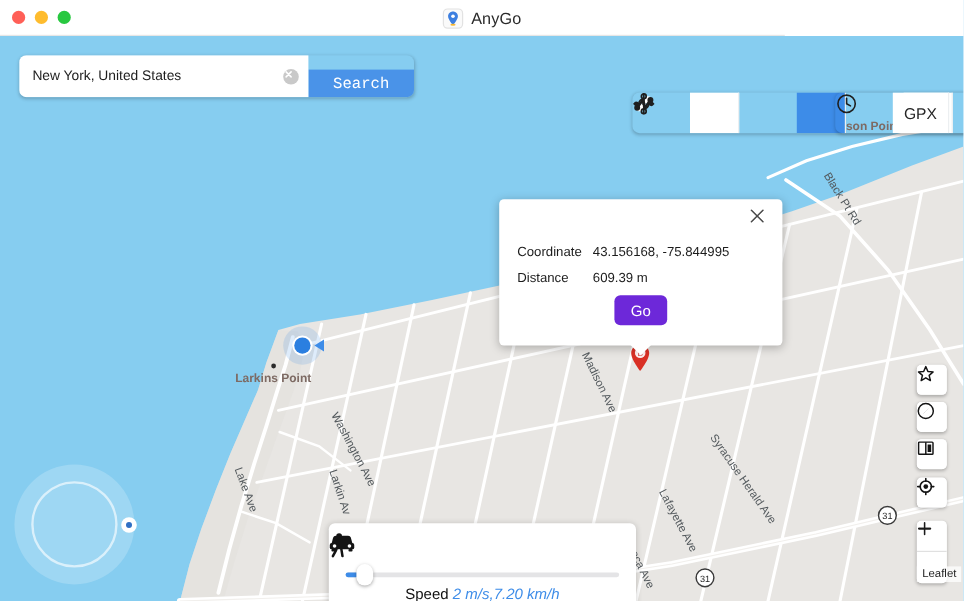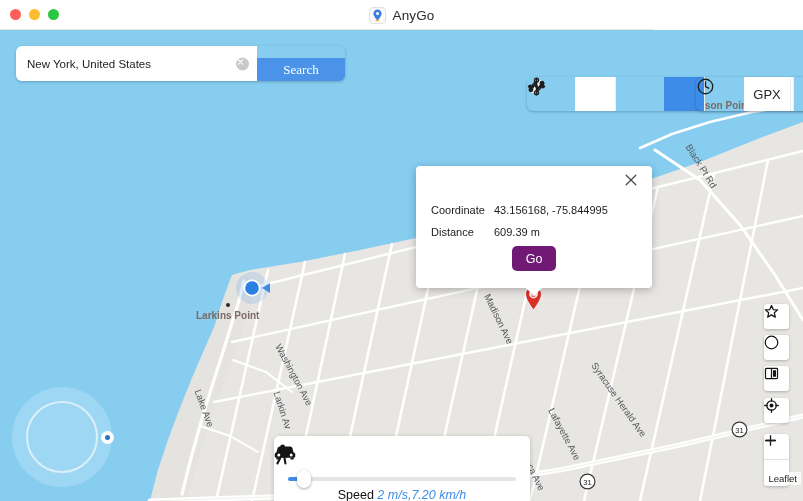--- a/index.html
+++ b/index.html
@@ -89,21 +89,21 @@
     background: #c9c9c9;
     border: none; cursor: pointer;
     display: flex; align-items: center; justify-content: center;
   }
   .search-btn {
     width: 88px;
     background: #4a93e8;
     color: #fff;
     border: 0;
     font-size: 13px;
-    font-family: Liberation Serif, serif;
+    font-family: Liberation Mono, monospace;
     cursor: pointer;
     margin-top: 12px;
   }
 
   
   .tool-group {
     position: absolute; top: 47px;
     display: flex;
     border-radius: 6px;
     overflow: hidden;
@@ -152,21 +152,21 @@
     font-size: 11px; color: #1c1c1c;
     display: flex;
   }
   .popup-row.r1 { top: 38px; }
   .popup-row.r2 { top: 60px; }
   .popup-label { width: 63px; color: #1c1c1c; }
   .popup-value { color: #1c1c1c; }
   .go-btn {
     position: absolute; left: 96px; top: 80px;
     width: 44px; height: 25px;
-    background: #701a75;
+    background: #6d28d9;
     color: #ffffff;
     border: 0; border-radius: 5px;
     font-size: 12.5px;
     font-family: "Liberation Sans", sans-serif;
     cursor: pointer;
   }
   .popup-tip {
     position: absolute; left: 50%; bottom: -8px;
     margin-left: -9px;
     width: 0; height: 0;

